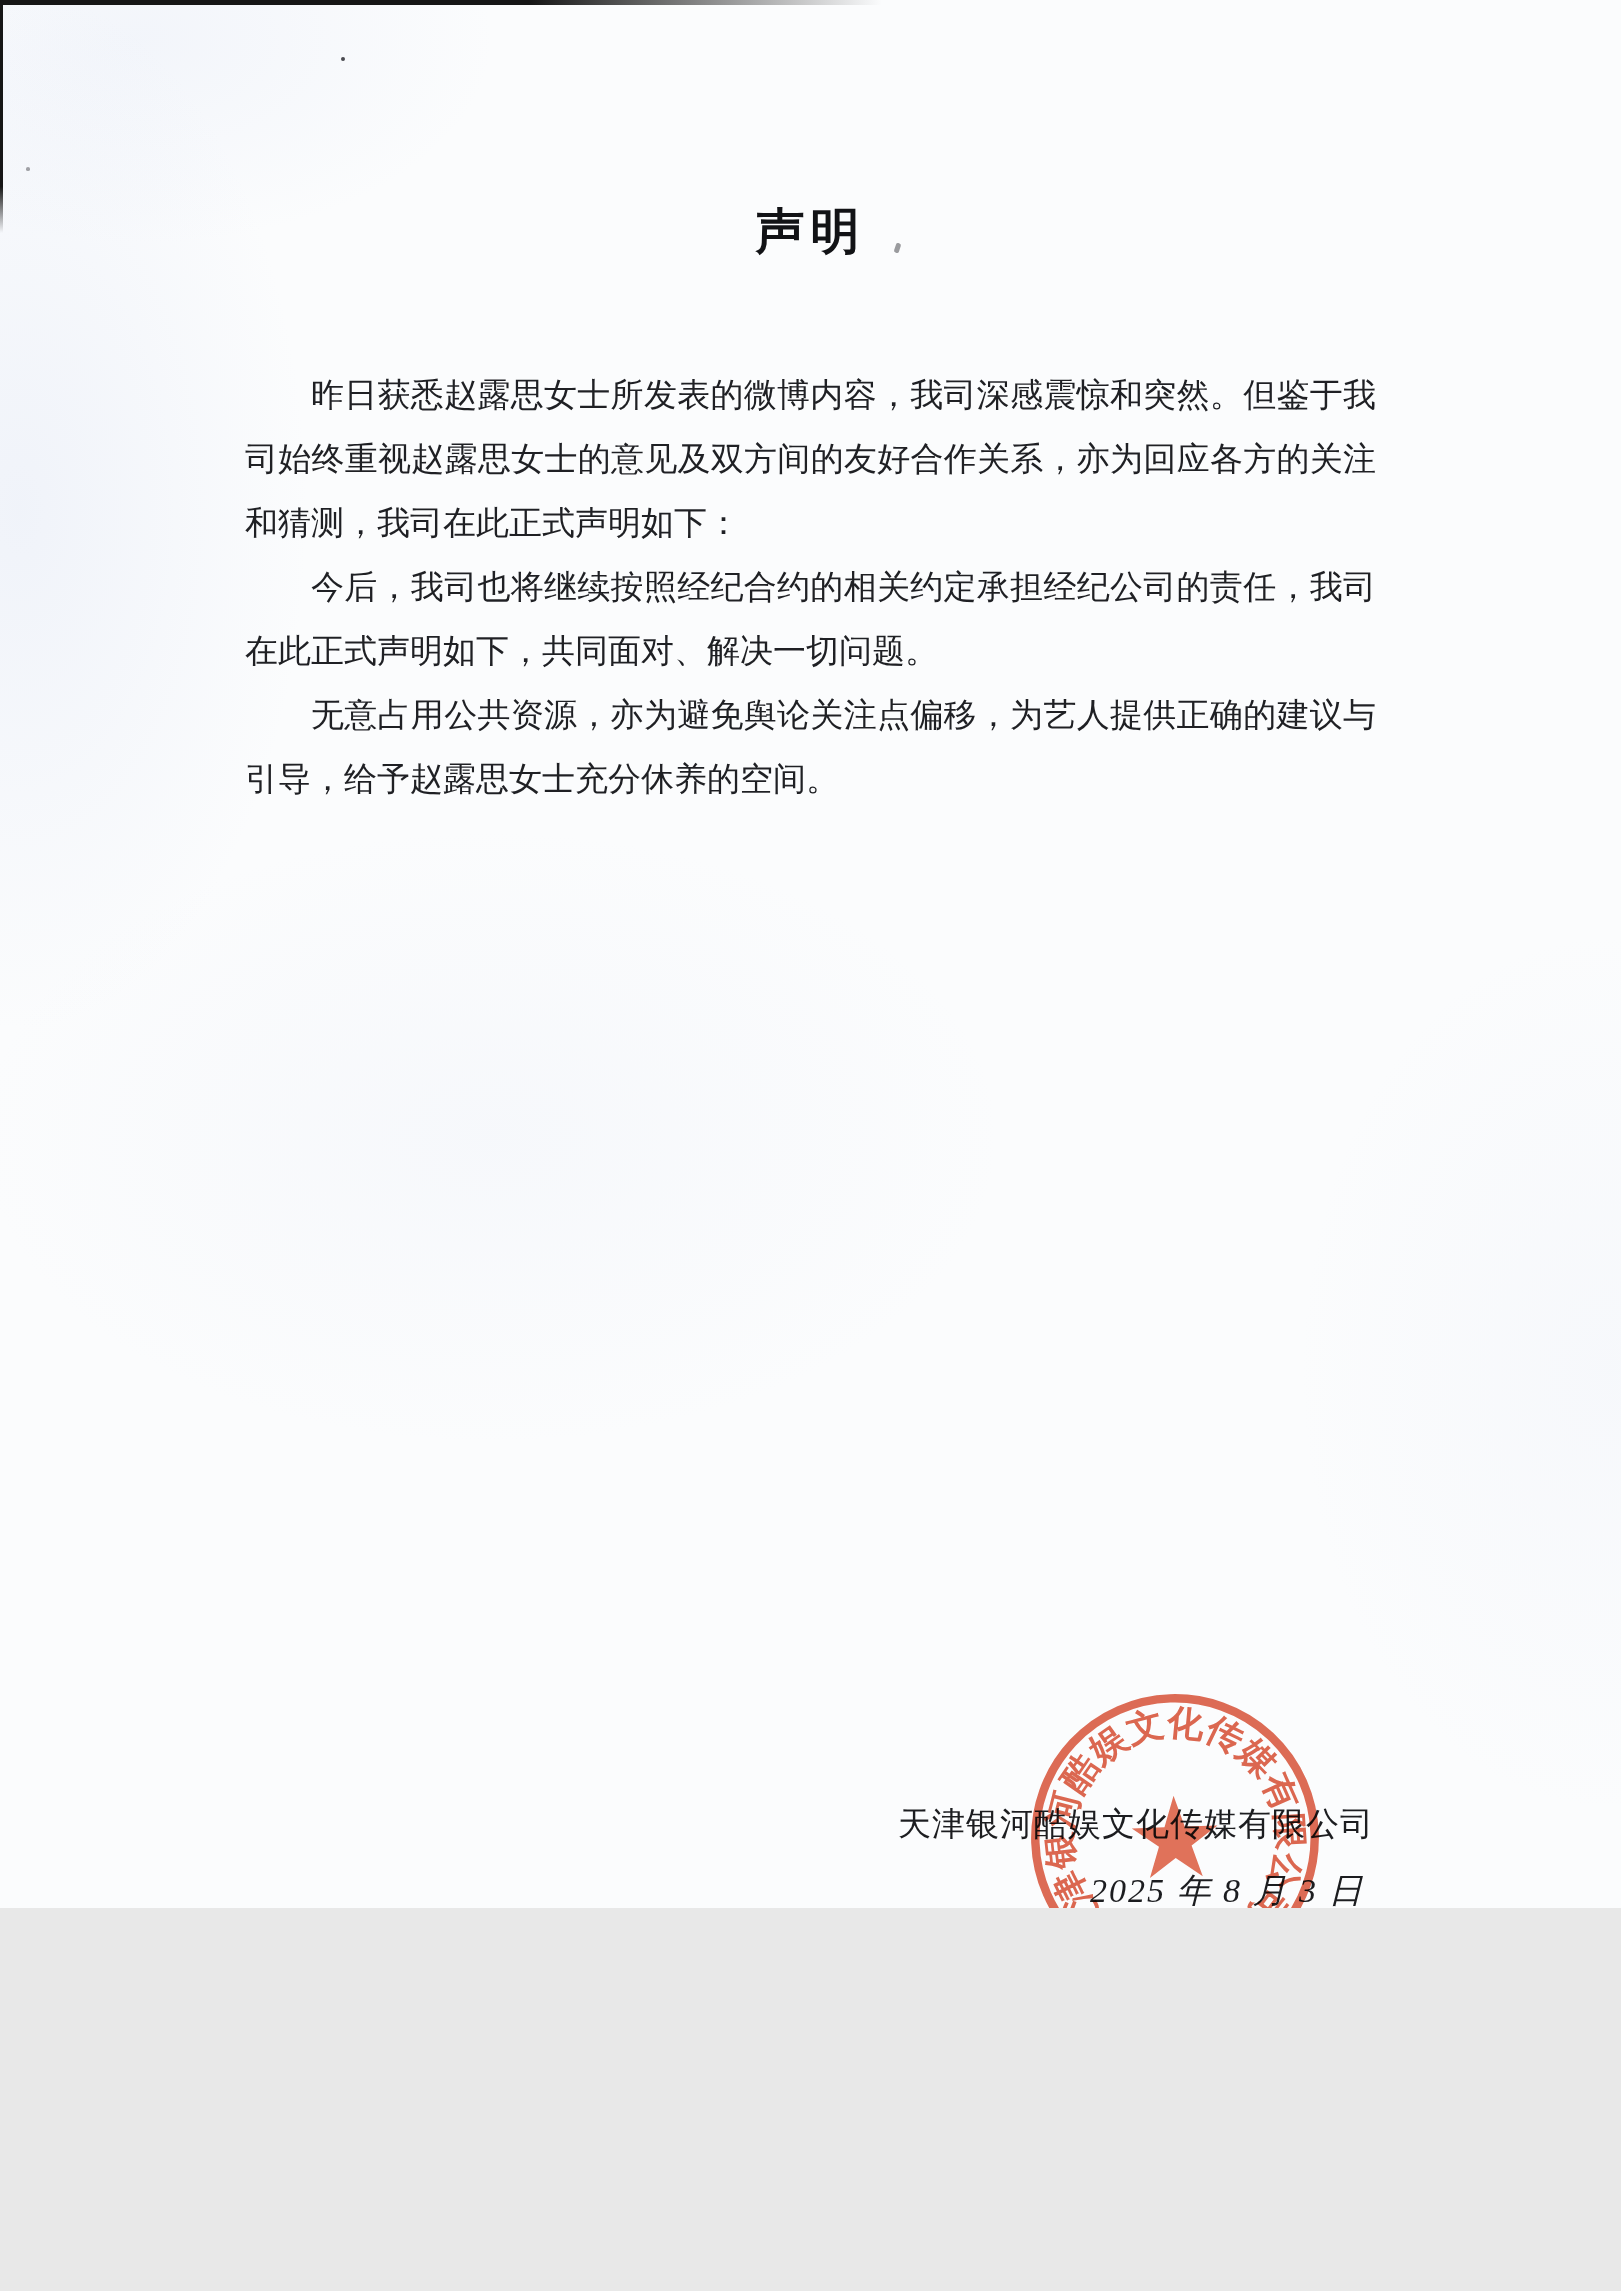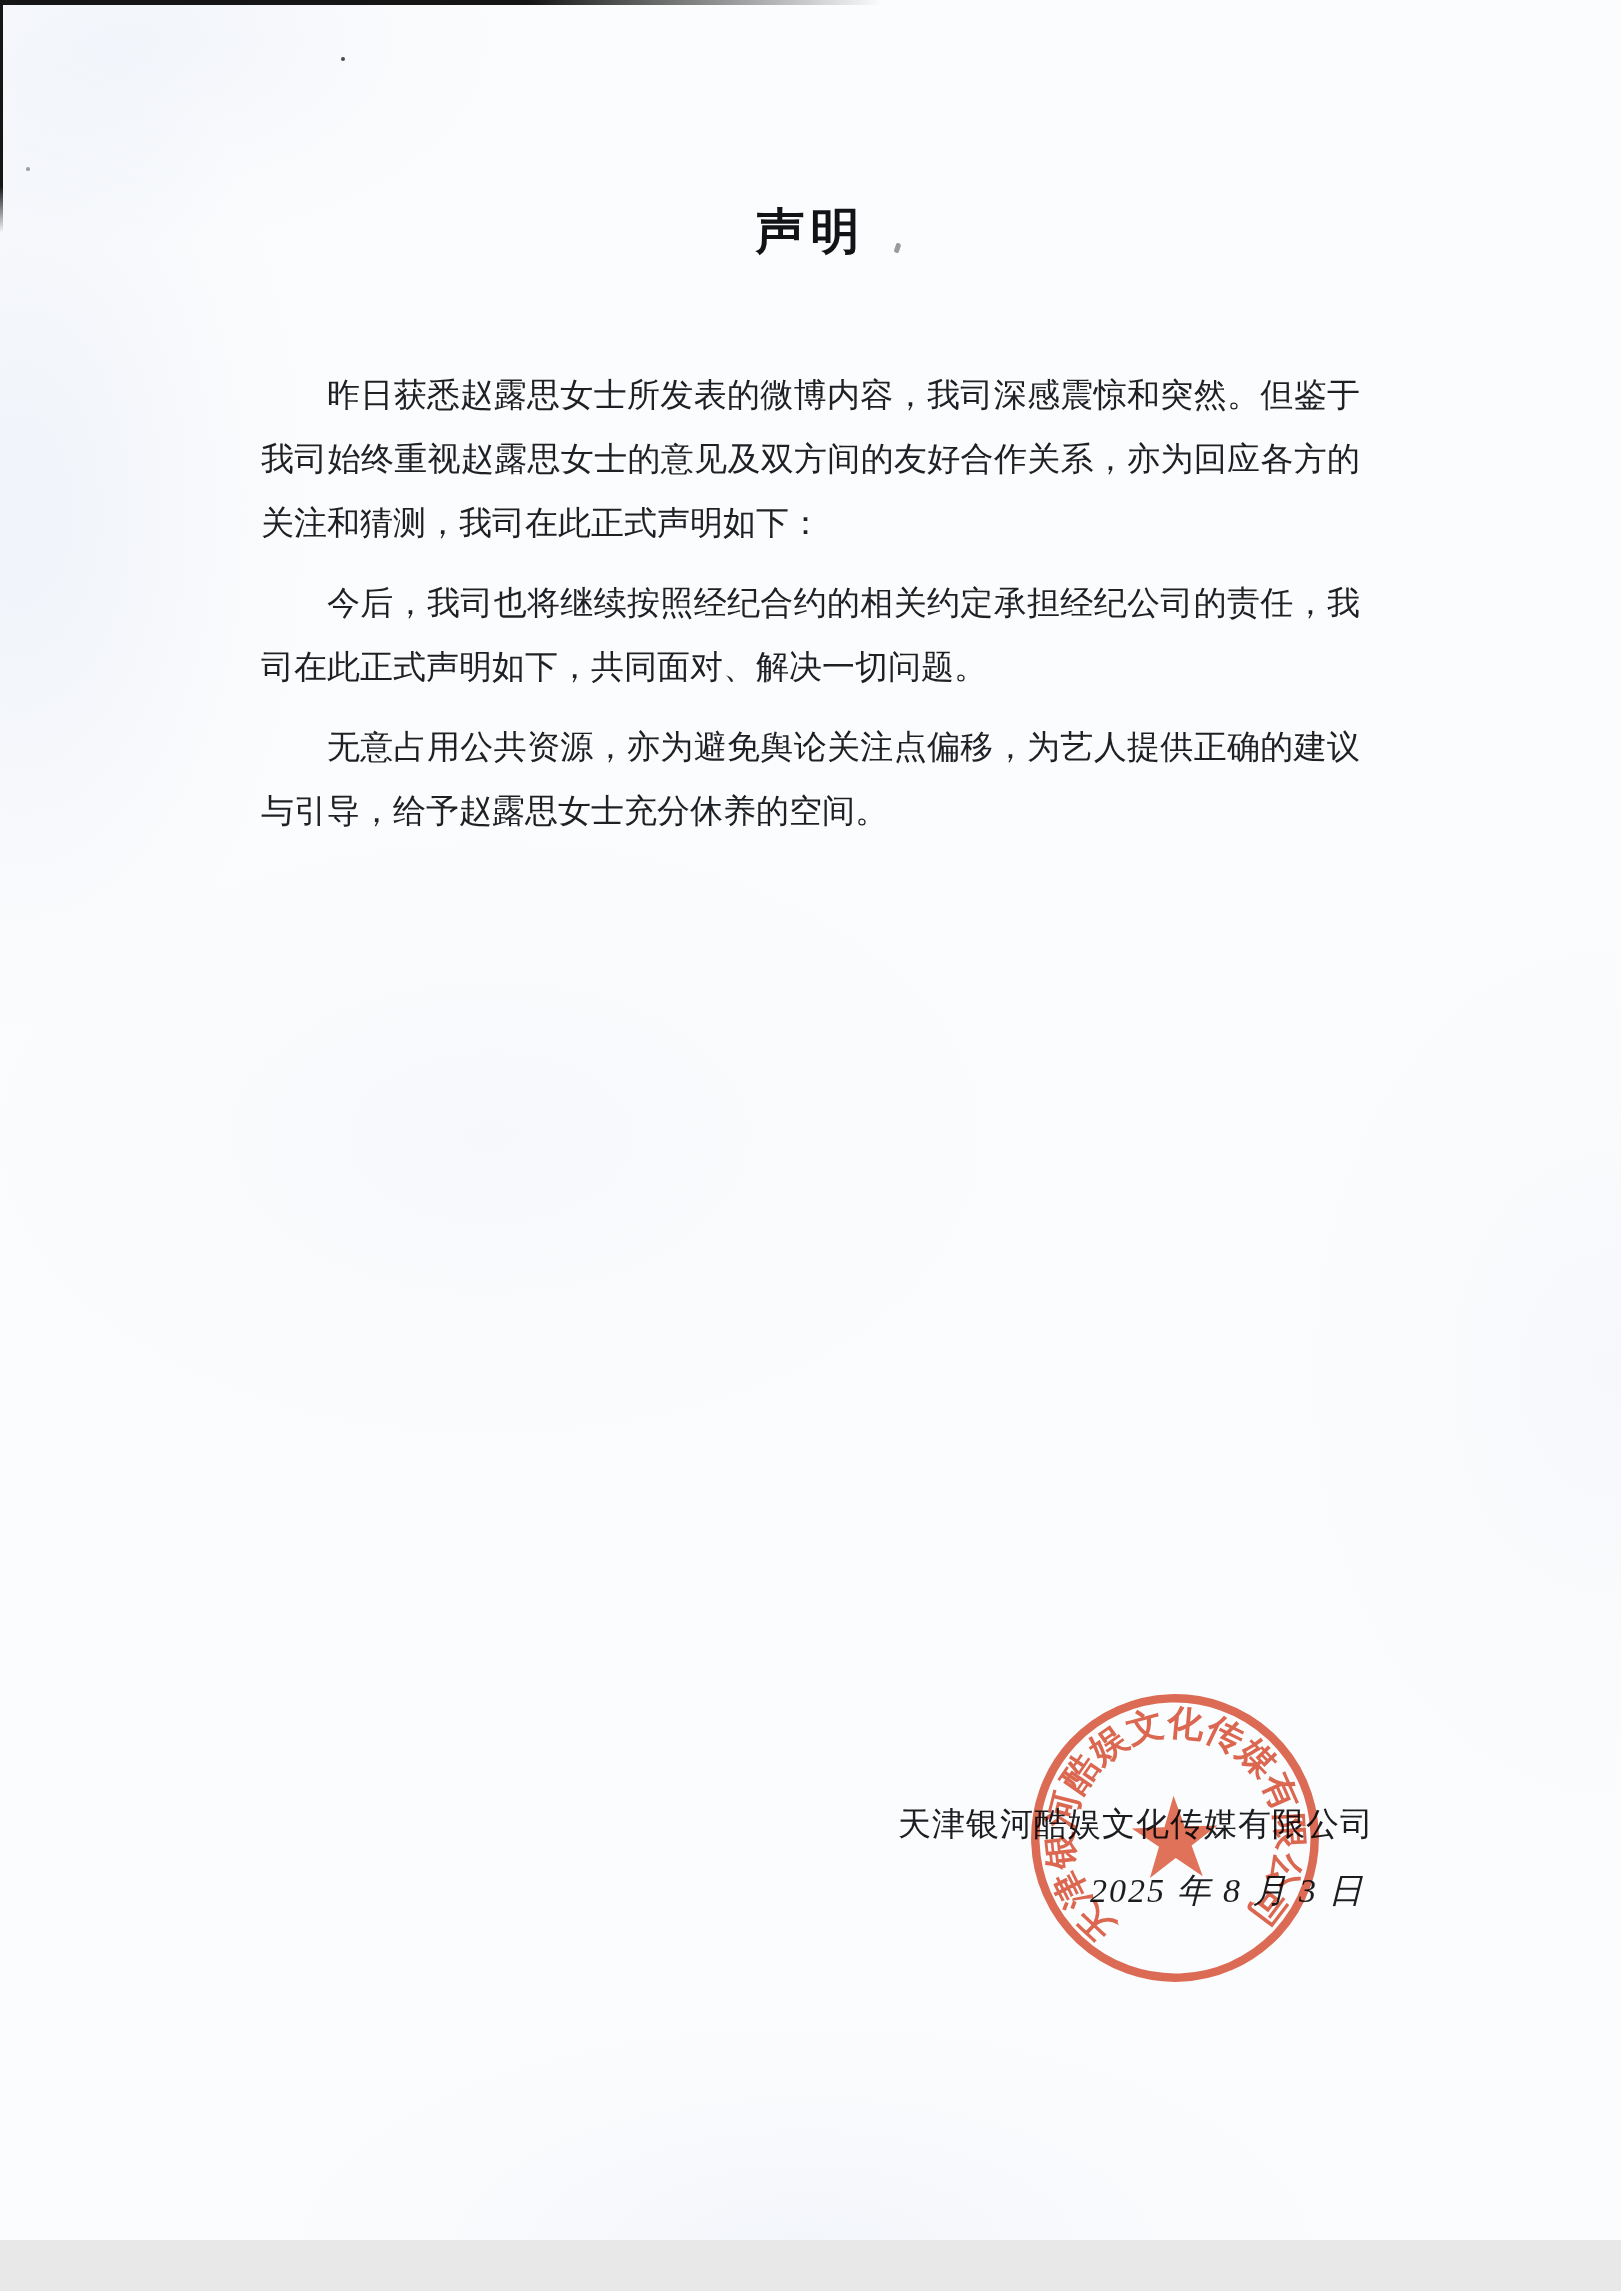--- a/index.html
+++ b/index.html
@@ -3,21 +3,21 @@
 <meta charset="utf-8">
 <style>
   html, body {
     margin: 0;
     padding: 0;
     background: #e8e8e8;
   }
   .page {
     position: relative;
     width: 1621px;
-    height: 2240px;
+    height: 1908px;
     margin: 0 auto;
     overflow: hidden;
     color: #1f2024;
     font-family: "Liberation Serif", "DejaVu Serif", serif;
     background:
       radial-gradient(ellipse 412px 745px at 19.6px 510px, rgba(196,208,236,0.20), transparent 70%),
       radial-gradient(ellipse 510px 294px at 137px 39px, rgba(198,210,238,0.16), transparent 70%),
       radial-gradient(ellipse 686px 412px at 490px 1137px, rgba(205,214,238,0.10), transparent 75%),
       radial-gradient(ellipse 745px 333px at 804px 2254px, rgba(198,210,238,0.14), transparent 70%),
       radial-gradient(ellipse 412px 588px at 1607px 1372px, rgba(205,214,238,0.10), transparent 75%),
@@ -51,21 +51,21 @@
     color: #121316;
   }
 
   .doc-body {
     margin: 102px 245px 0 245px;
     font-size: 33px;
     line-height: 64px;
     text-align: justify;
   }
   .doc-body p {
-    margin: 16px;
+    margin: 0;
     text-indent: 2em;
   }
 
   .sig-company {
     position: absolute;
     top: 1802px;
     right: 247px;
     font-size: 33px;
     letter-spacing: 1px;
     color: #1c1d20;

